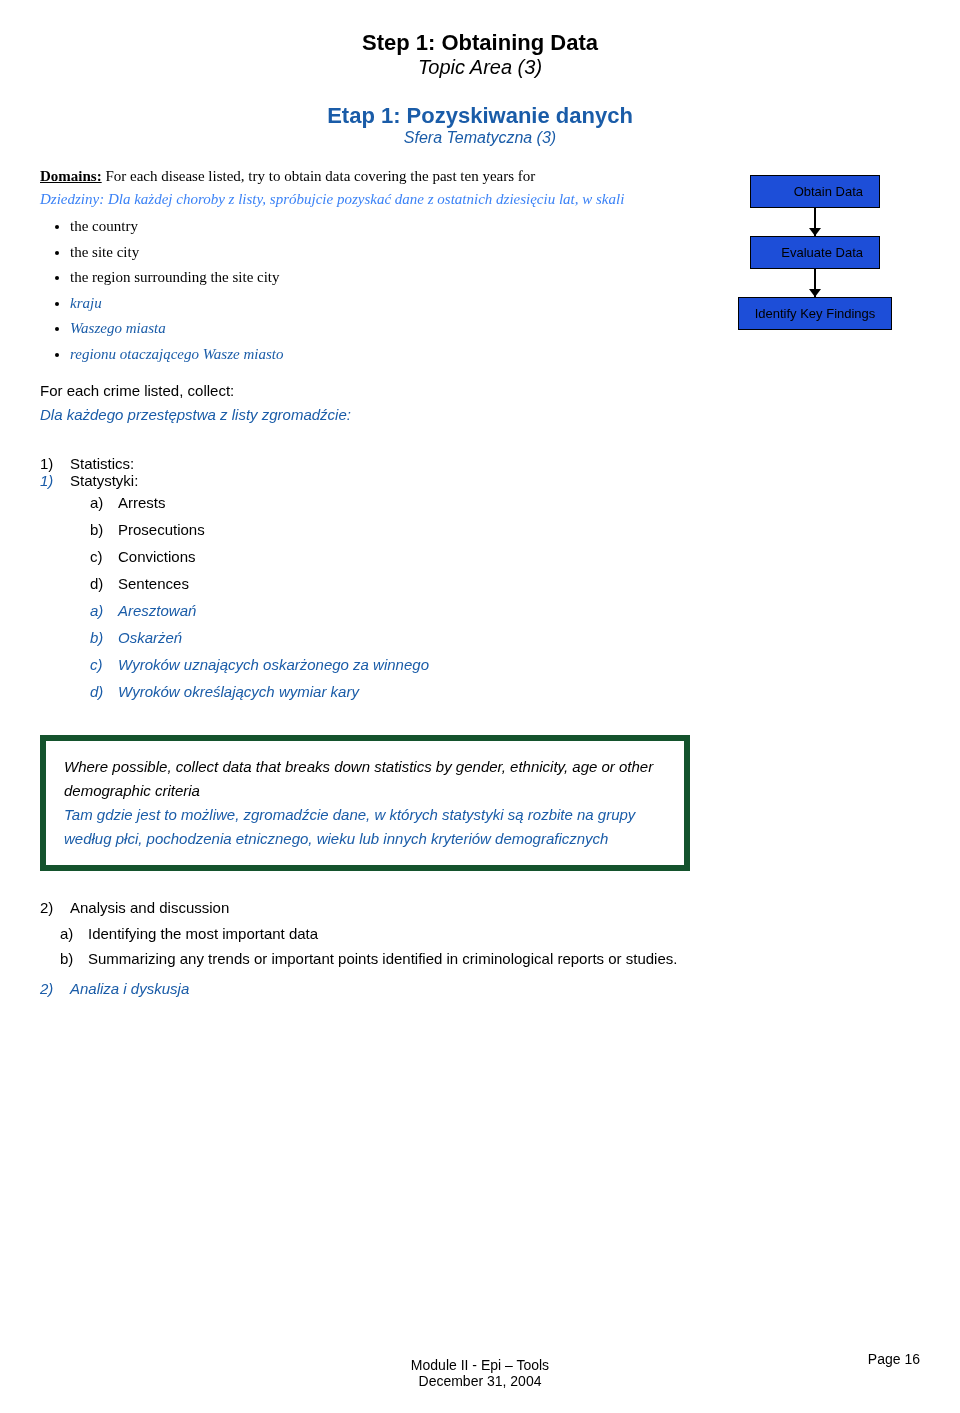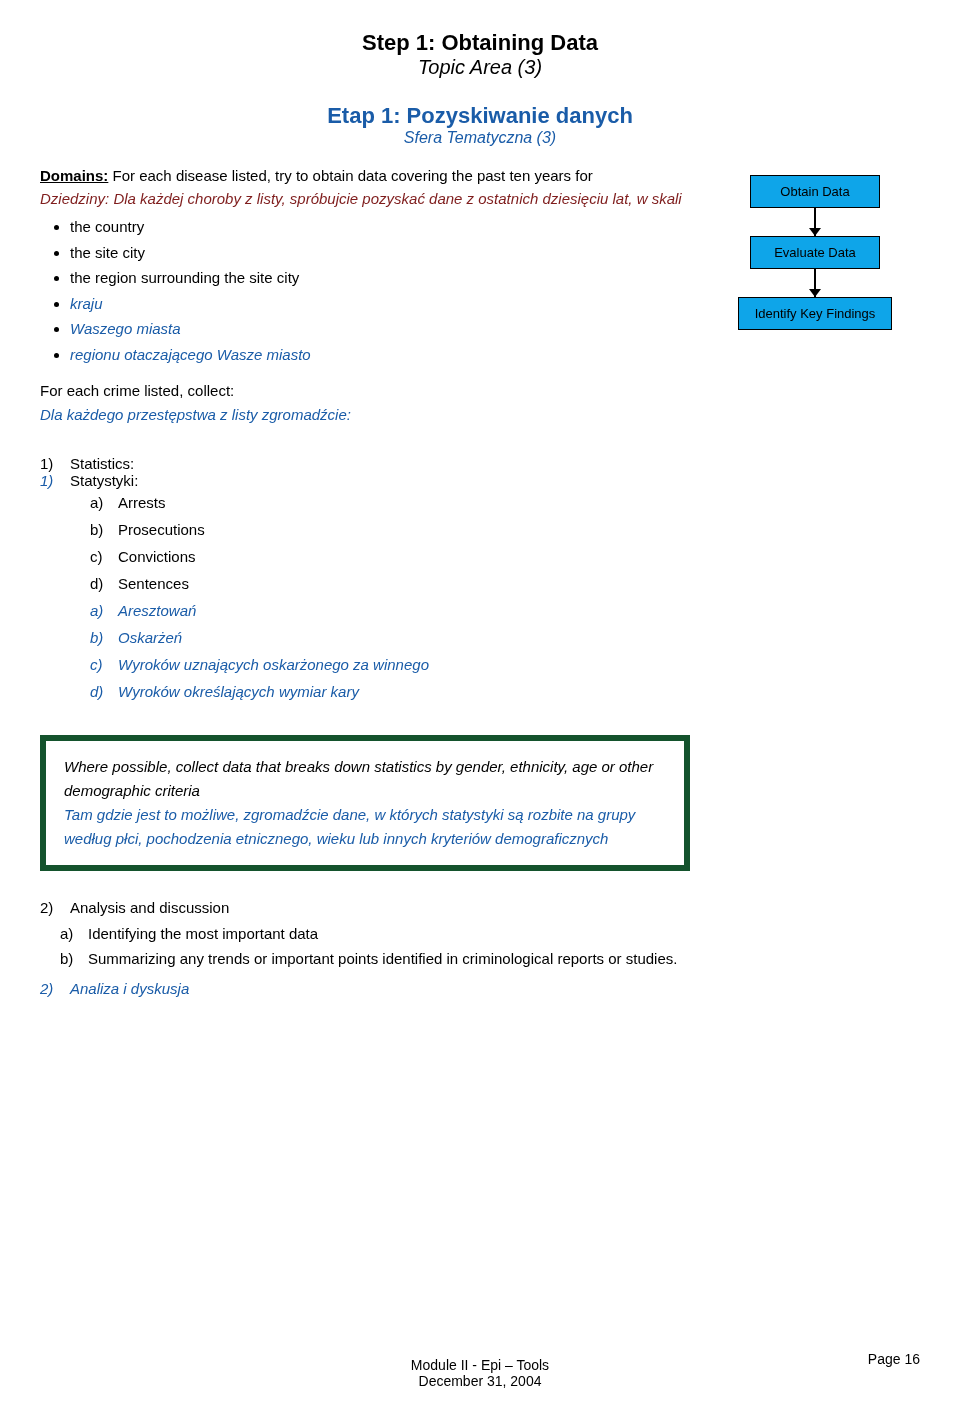--- a/index.html
+++ b/index.html
@@ -50,31 +50,32 @@
     .right-diagram {
       width: 210px;
       flex-shrink: 0;
       display: flex;
       flex-direction: column;
       align-items: center;
       padding-top: 10px;
     }
     .domain-section {
       margin-bottom: 10px;
+      font-family: Liberation Serif, serif;
     }
     .domain-text {
       font-size: 15px;
       line-height: 1.5;
     }
     .domain-text .label {
       font-weight: bold;
       text-decoration: underline;
     }
     .domain-text .blue-italic {
-      color: #7f1d1d;
+      color: #3b82f6;
       font-style: italic;
     }
     .bullet-list {
       list-style: disc;
       padding-left: 30px;
       margin-top: 4px;
       line-height: 1.7;
     }
     .bullet-list li .blue-italic {
       color: #1a5ca8;
@@ -150,25 +151,25 @@
     
     .flowchart {
       display: flex;
       flex-direction: column;
       align-items: center;
       gap: 0;
     }
     .flow-box {
       border: 1.5px solid #000;
       padding: 8px 16px;
-      text-align: center;
+      text-align: right;
       font-size: 13px;
       font-weight: normal;
       min-width: 130px;
-      background: #0ea5e9;
+      background: #1d4ed8;
     }
     .flow-arrow {
       width: 2px;
       height: 28px;
       background: #000;
       position: relative;
       margin: 0 auto;
     }
     .flow-arrow::after {
       content: '';

